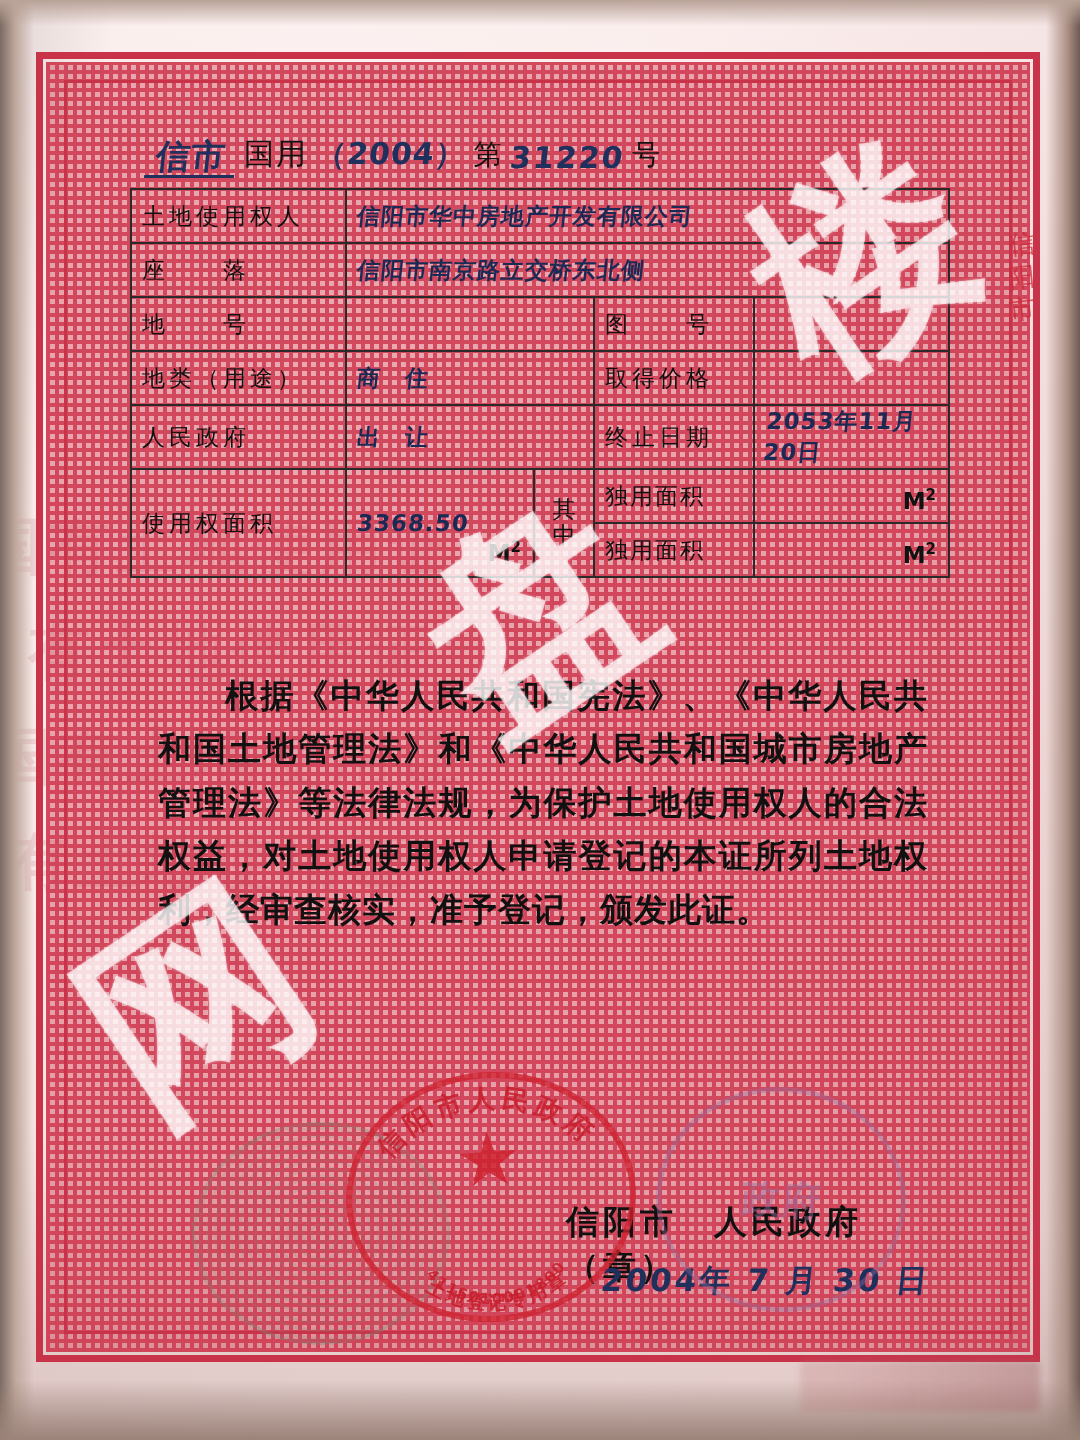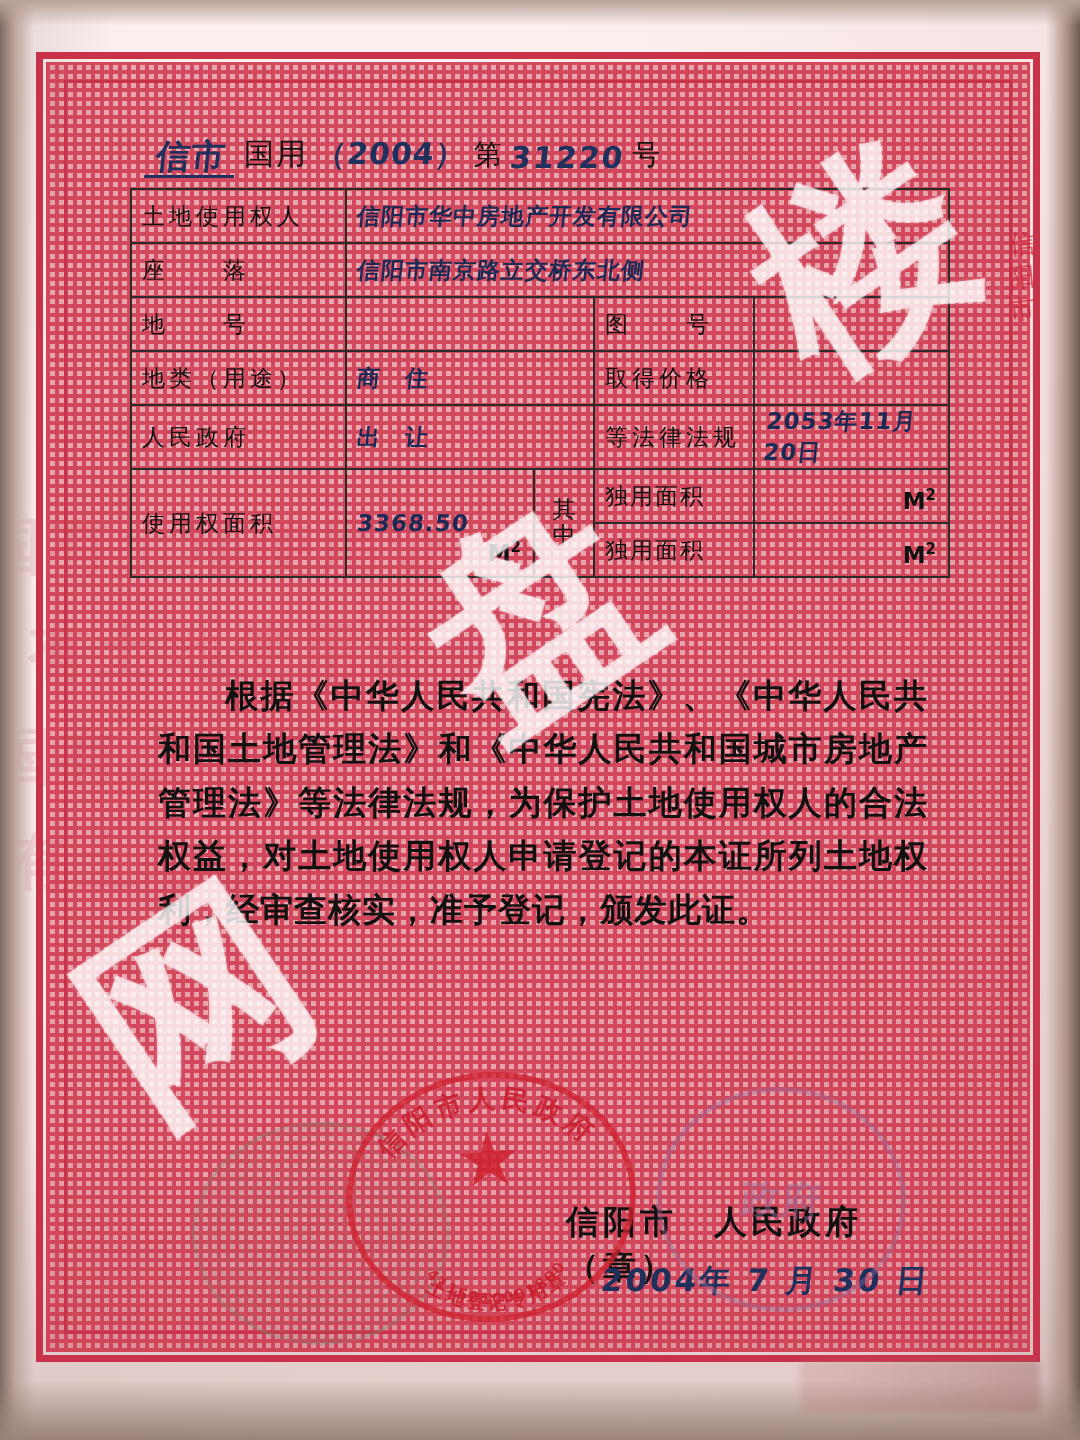--- a/index.html
+++ b/index.html
@@ -369,21 +369,21 @@
             <span class="hand">商　住</span>
           </td>
           <td class="lbl">取得价格</td>
           <td class="val"></td>
         </tr>
         <tr>
           <td class="lbl">人民政府</td>
           <td class="val" colspan="2">
             <span class="hand">出　让</span>
           </td>
-          <td class="lbl">等法律法规</td>
+          <td class="lbl">终止日期</td>
           <td class="val" style="font-size:23px">
             <span class="hand">2053年11月20日</span>
           </td>
         </tr>
         <tr>
           <td class="lbl" rowspan="2">使用权面积</td>
           <td class="val" rowspan="2" style="position:relative">
             <span class="hand">3368.50</span>
             <span style="position:absolute; right:12px; bottom:10px; font-weight:700; color:#111;"><span>M</span><span class="unit-sup">2</span></span>
           </td>

